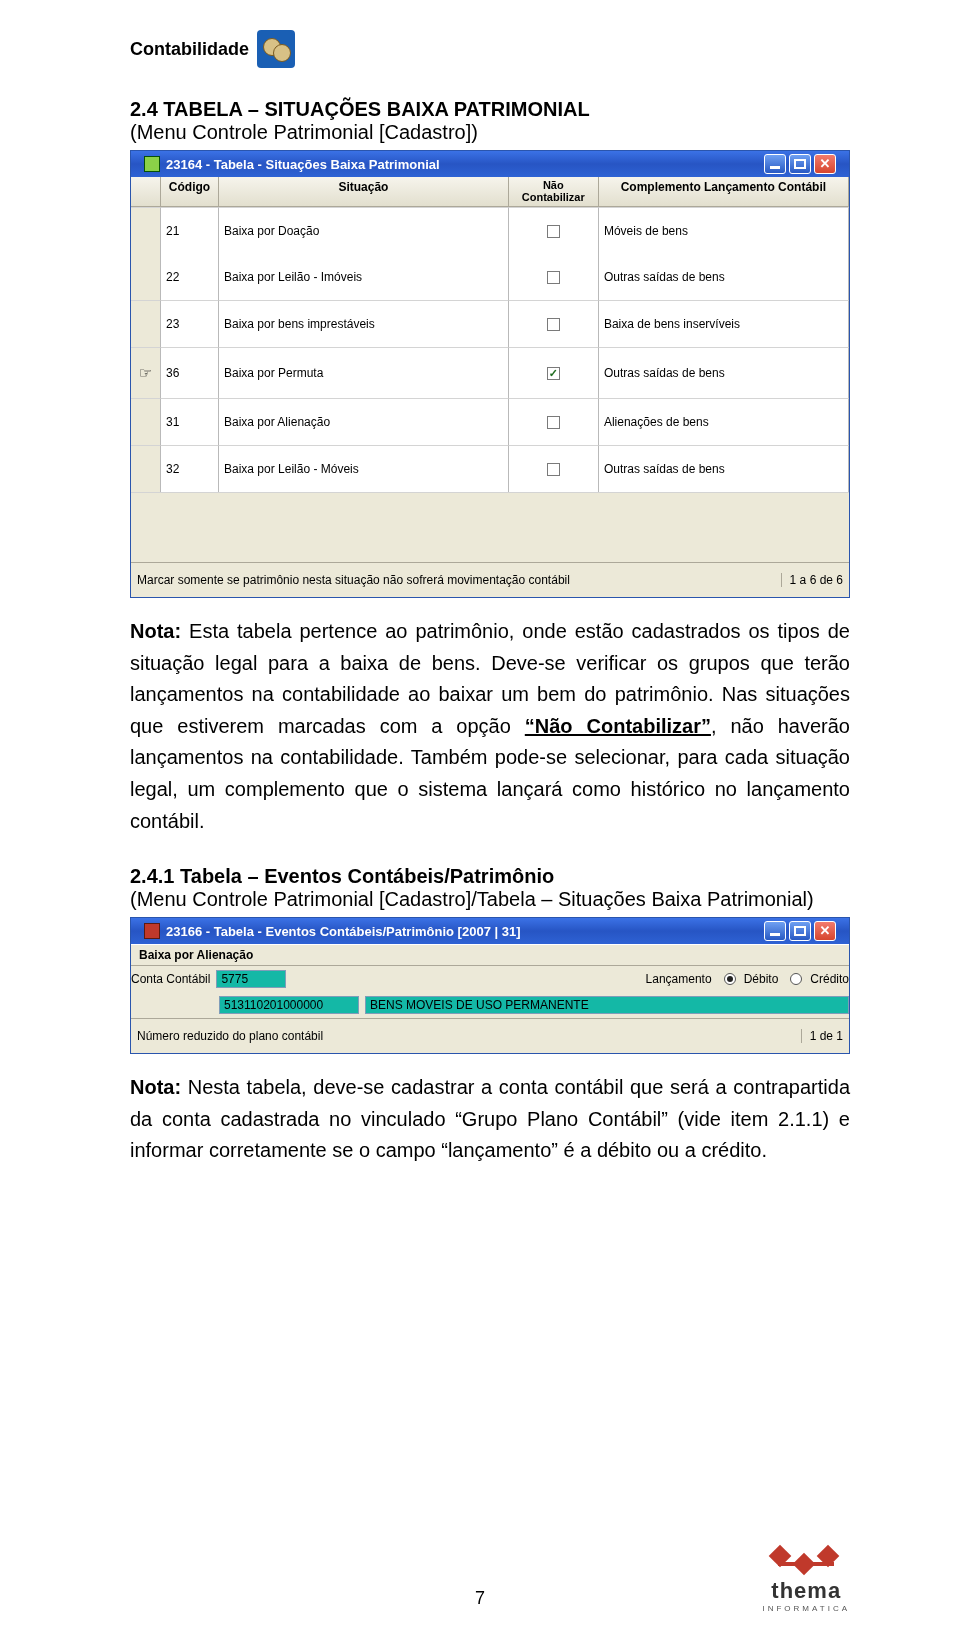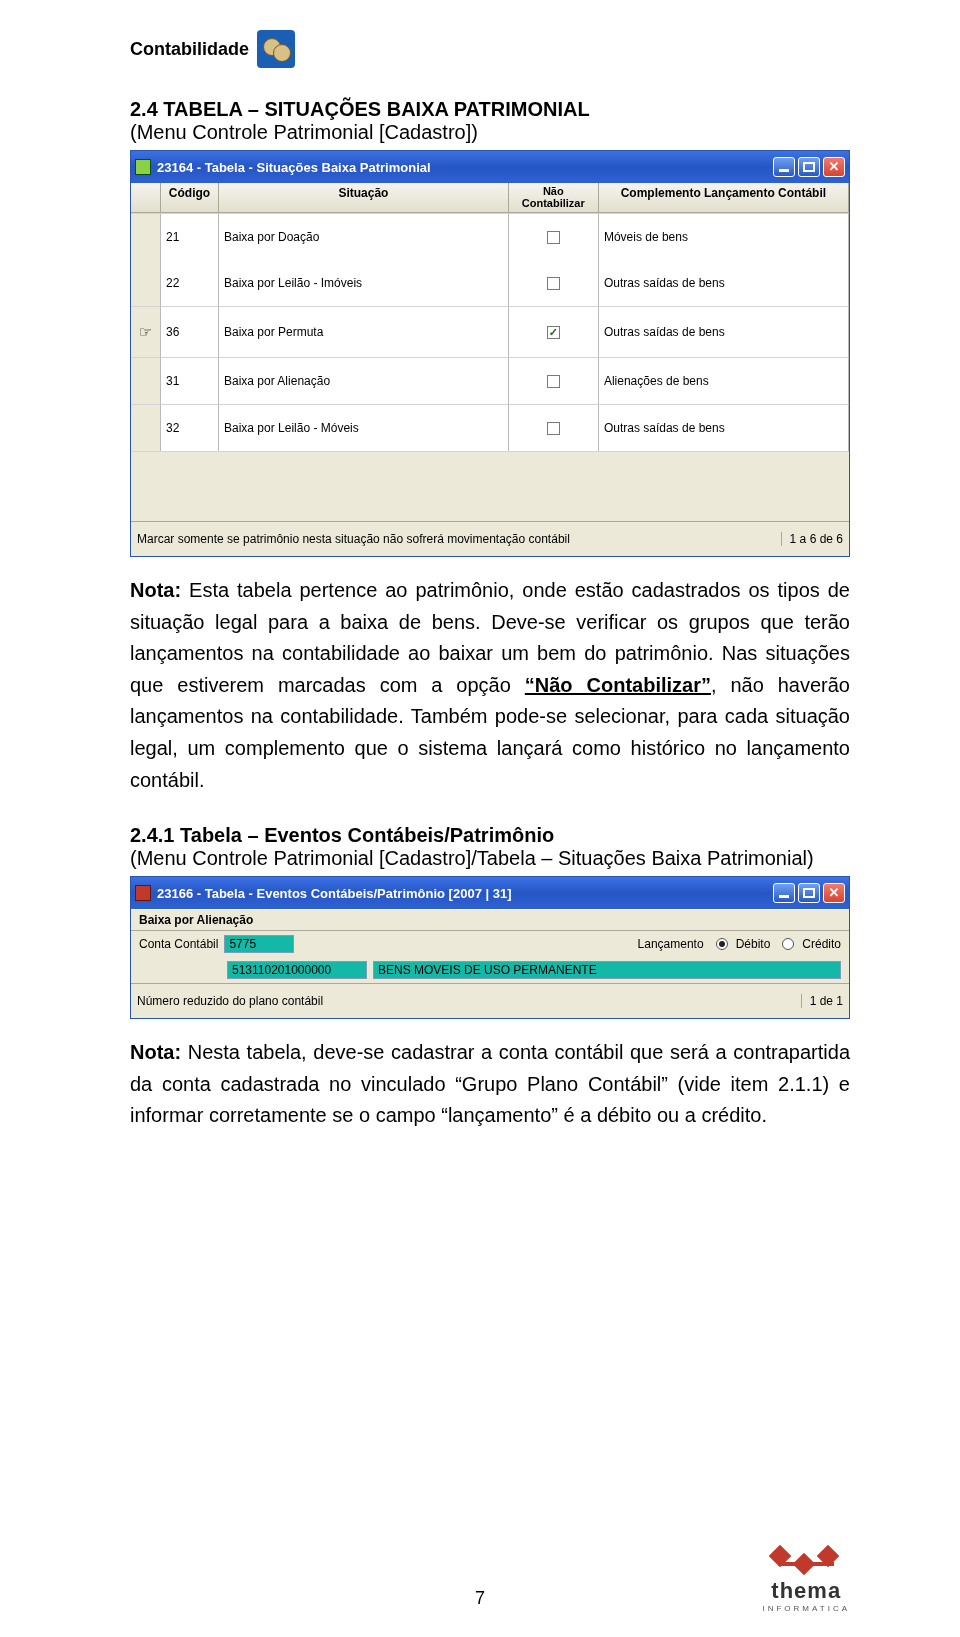--- a/index.html
+++ b/index.html
@@ -57,22 +57,22 @@
     border: 1px solid #2a55ad;
     background: #ece9d8;
     font-size: 12px;
     margin: 4px 0 18px 0;
   }
   .titlebar {
     background: linear-gradient(to bottom, #3b72e6, #2755c4 50%, #2e62d4);
     color: #fff;
     display: flex;
     align-items: center;
-    padding: 2px 4px;
-    height: 32px;
+    padding: 2px 13px;
+    height: 26px;
   }
   .titlebar .app-icn {
     width: 16px; height: 16px;
     background: #8bd148;
     border: 1px solid #075007;
     margin-right: 6px;
     position: relative;
   }
   .titlebar .app-icn2 {
     width: 16px; height: 16px;
@@ -167,21 +167,21 @@
     text-align: justify;
     margin: 6px 0 28px 0;
   }
   .body-text b { font-weight: bold; }
   .body-text .uq { font-weight: bold; text-decoration: underline; }
 
   
   .form-row {
     display: flex;
     align-items: center;
-    padding: 4px 8px;
+    padding: 4px 0;
     gap: 6px;
   }
   .form-row label { font-size: 12px; }
   .inp {
     background: #14b8a6;
     border: 1px solid #7f9db9;
     height: 18px;
     padding: 1px 4px;
     font-size: 12px;
   }
@@ -276,20 +276,31 @@
         <div class="row">
           <div class="cell c1">
             <span class="pointer"></span>
           </div>
           <div class="cell c2">22</div>
           <div class="cell c3">Baixa por Leilão - Imóveis</div>
           <div class="cell c4">
             <span class="chk"></span>
           </div>
           <div class="cell c5">Outras saídas de bens</div>
+        </div>
+        <div class="row">
+          <div class="cell c1">
+            <span class="pointer"></span>
+          </div>
+          <div class="cell c2">23</div>
+          <div class="cell c3">Baixa por bens imprestáveis</div>
+          <div class="cell c4">
+            <span class="chk"></span>
+          </div>
+          <div class="cell c5">Baixa de bens inservíveis</div>
         </div>
         <div class="row">
           <div class="cell c1">
             <span class="pointer">☞</span>
           </div>
           <div class="cell c2">36</div>
           <div class="cell c3">Baixa por Permuta</div>
           <div class="cell c4">
             <span class="chk">✓</span>
           </div>

